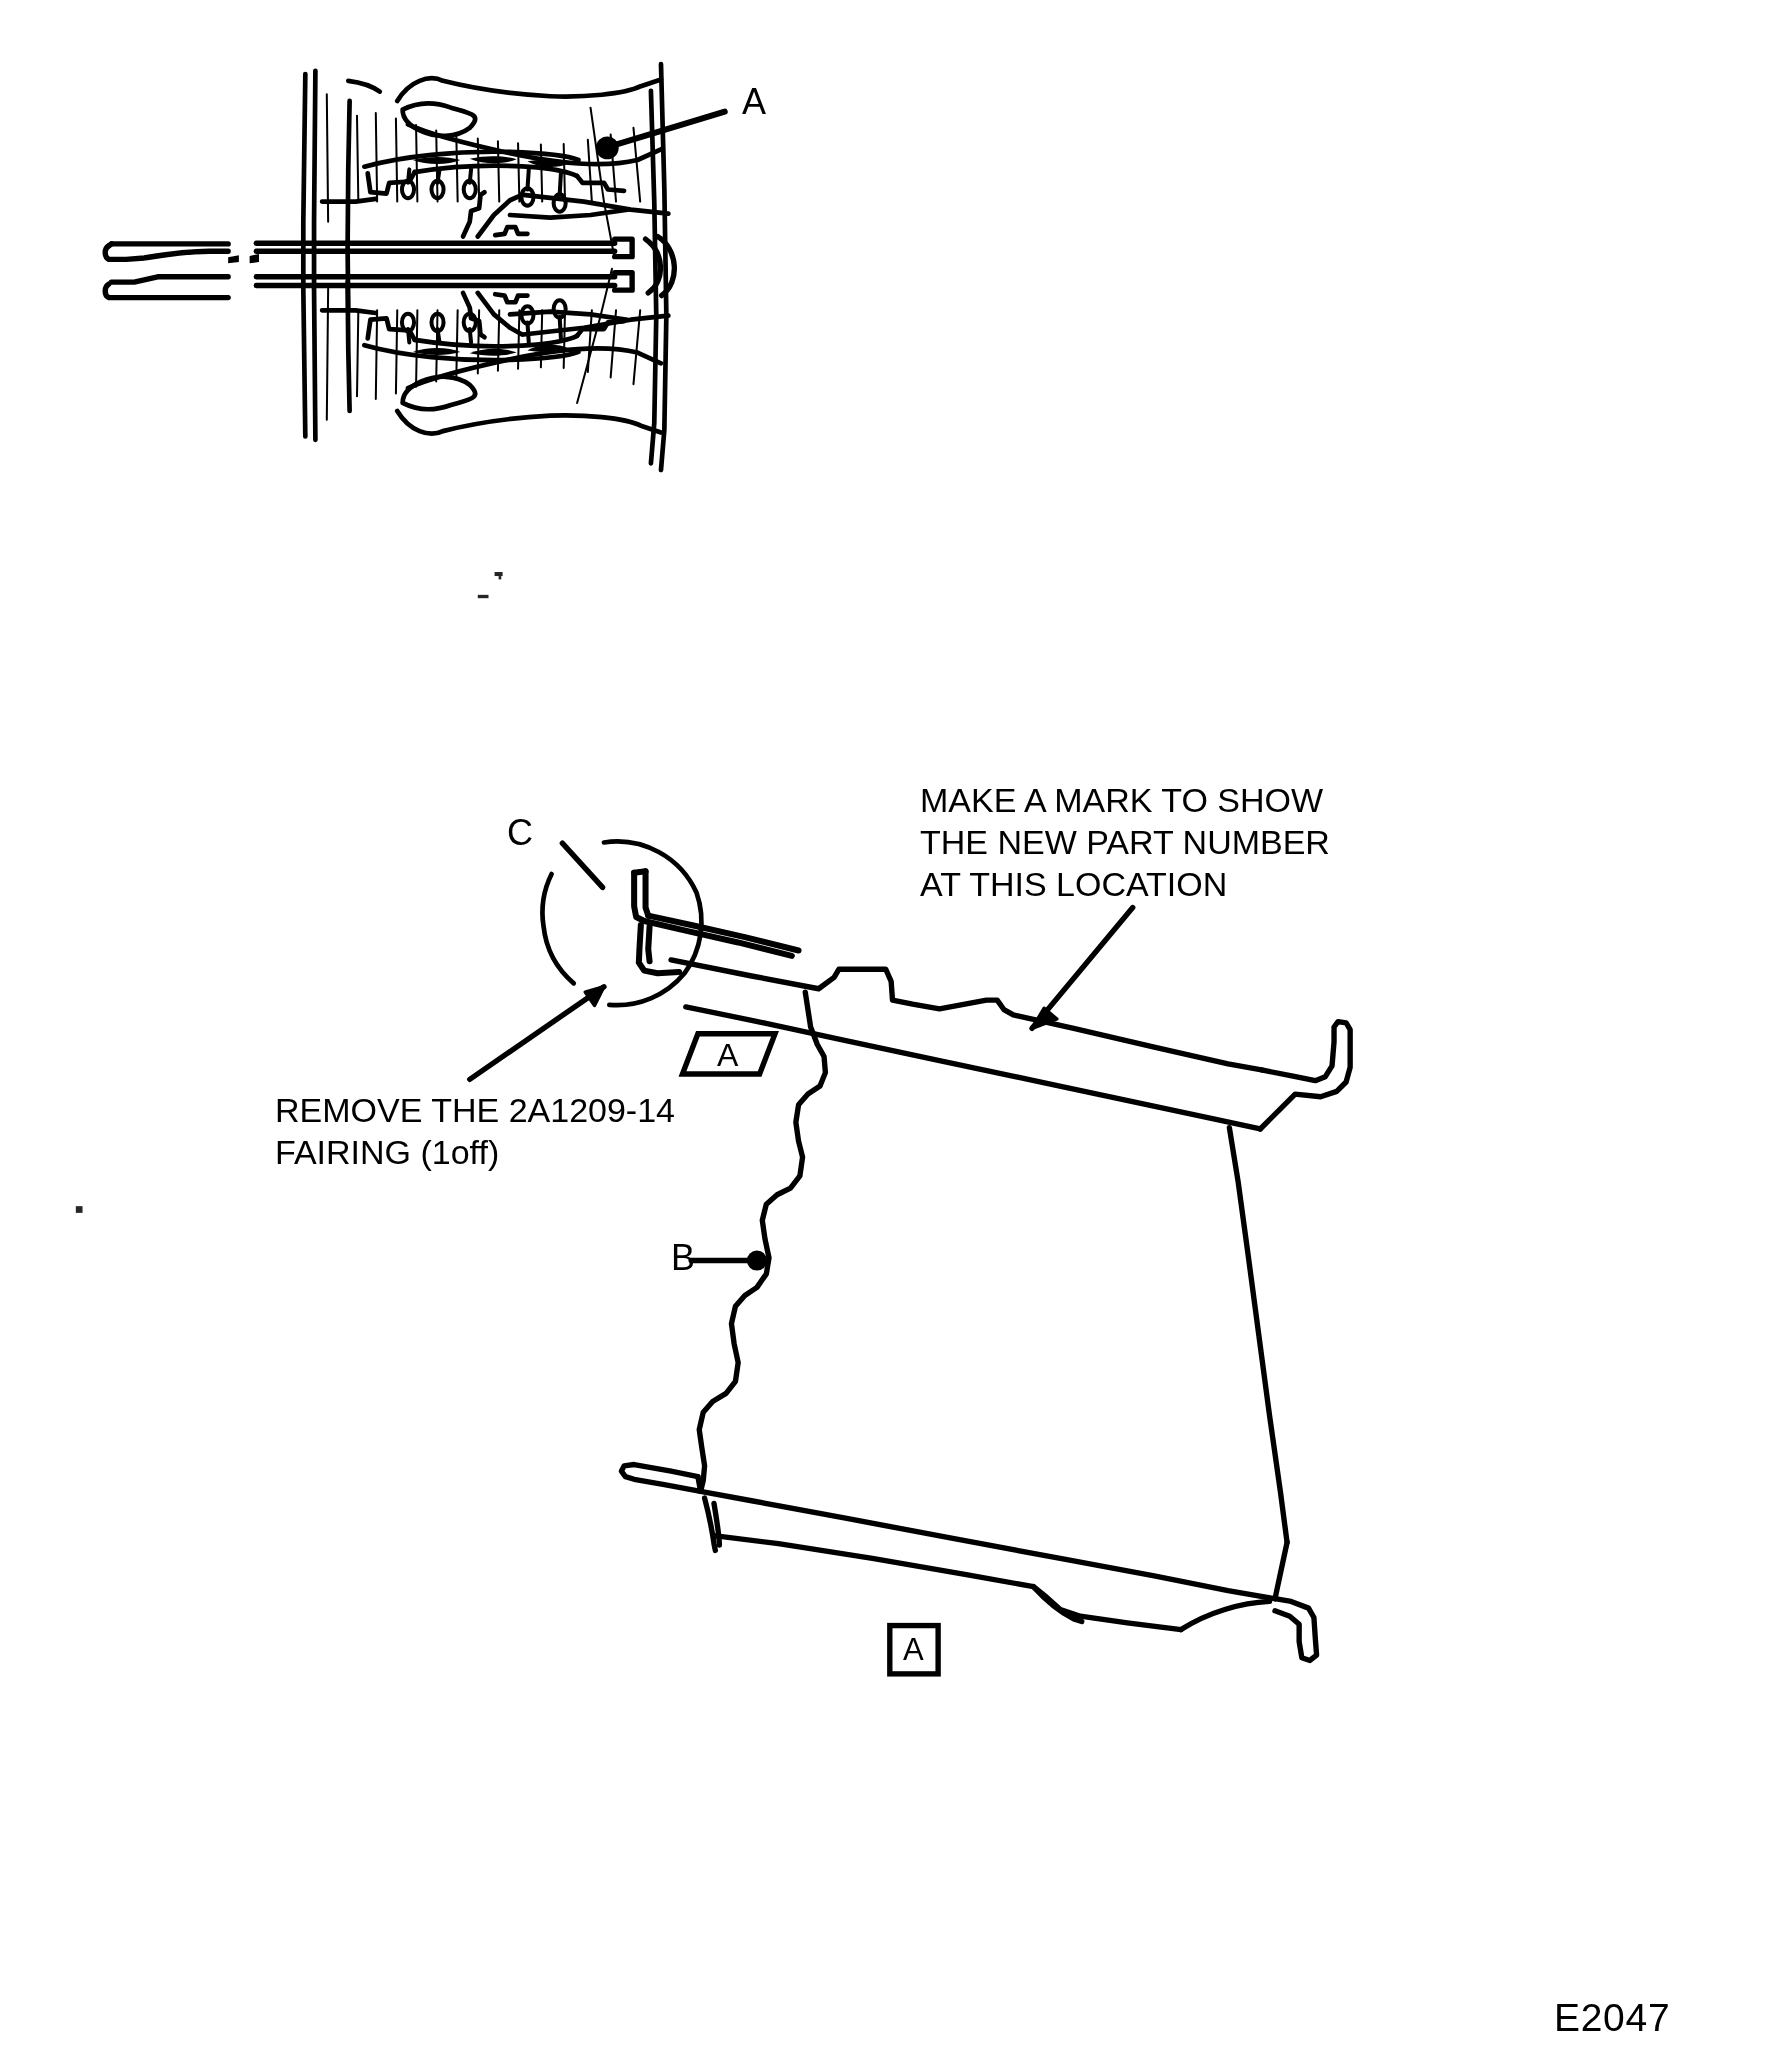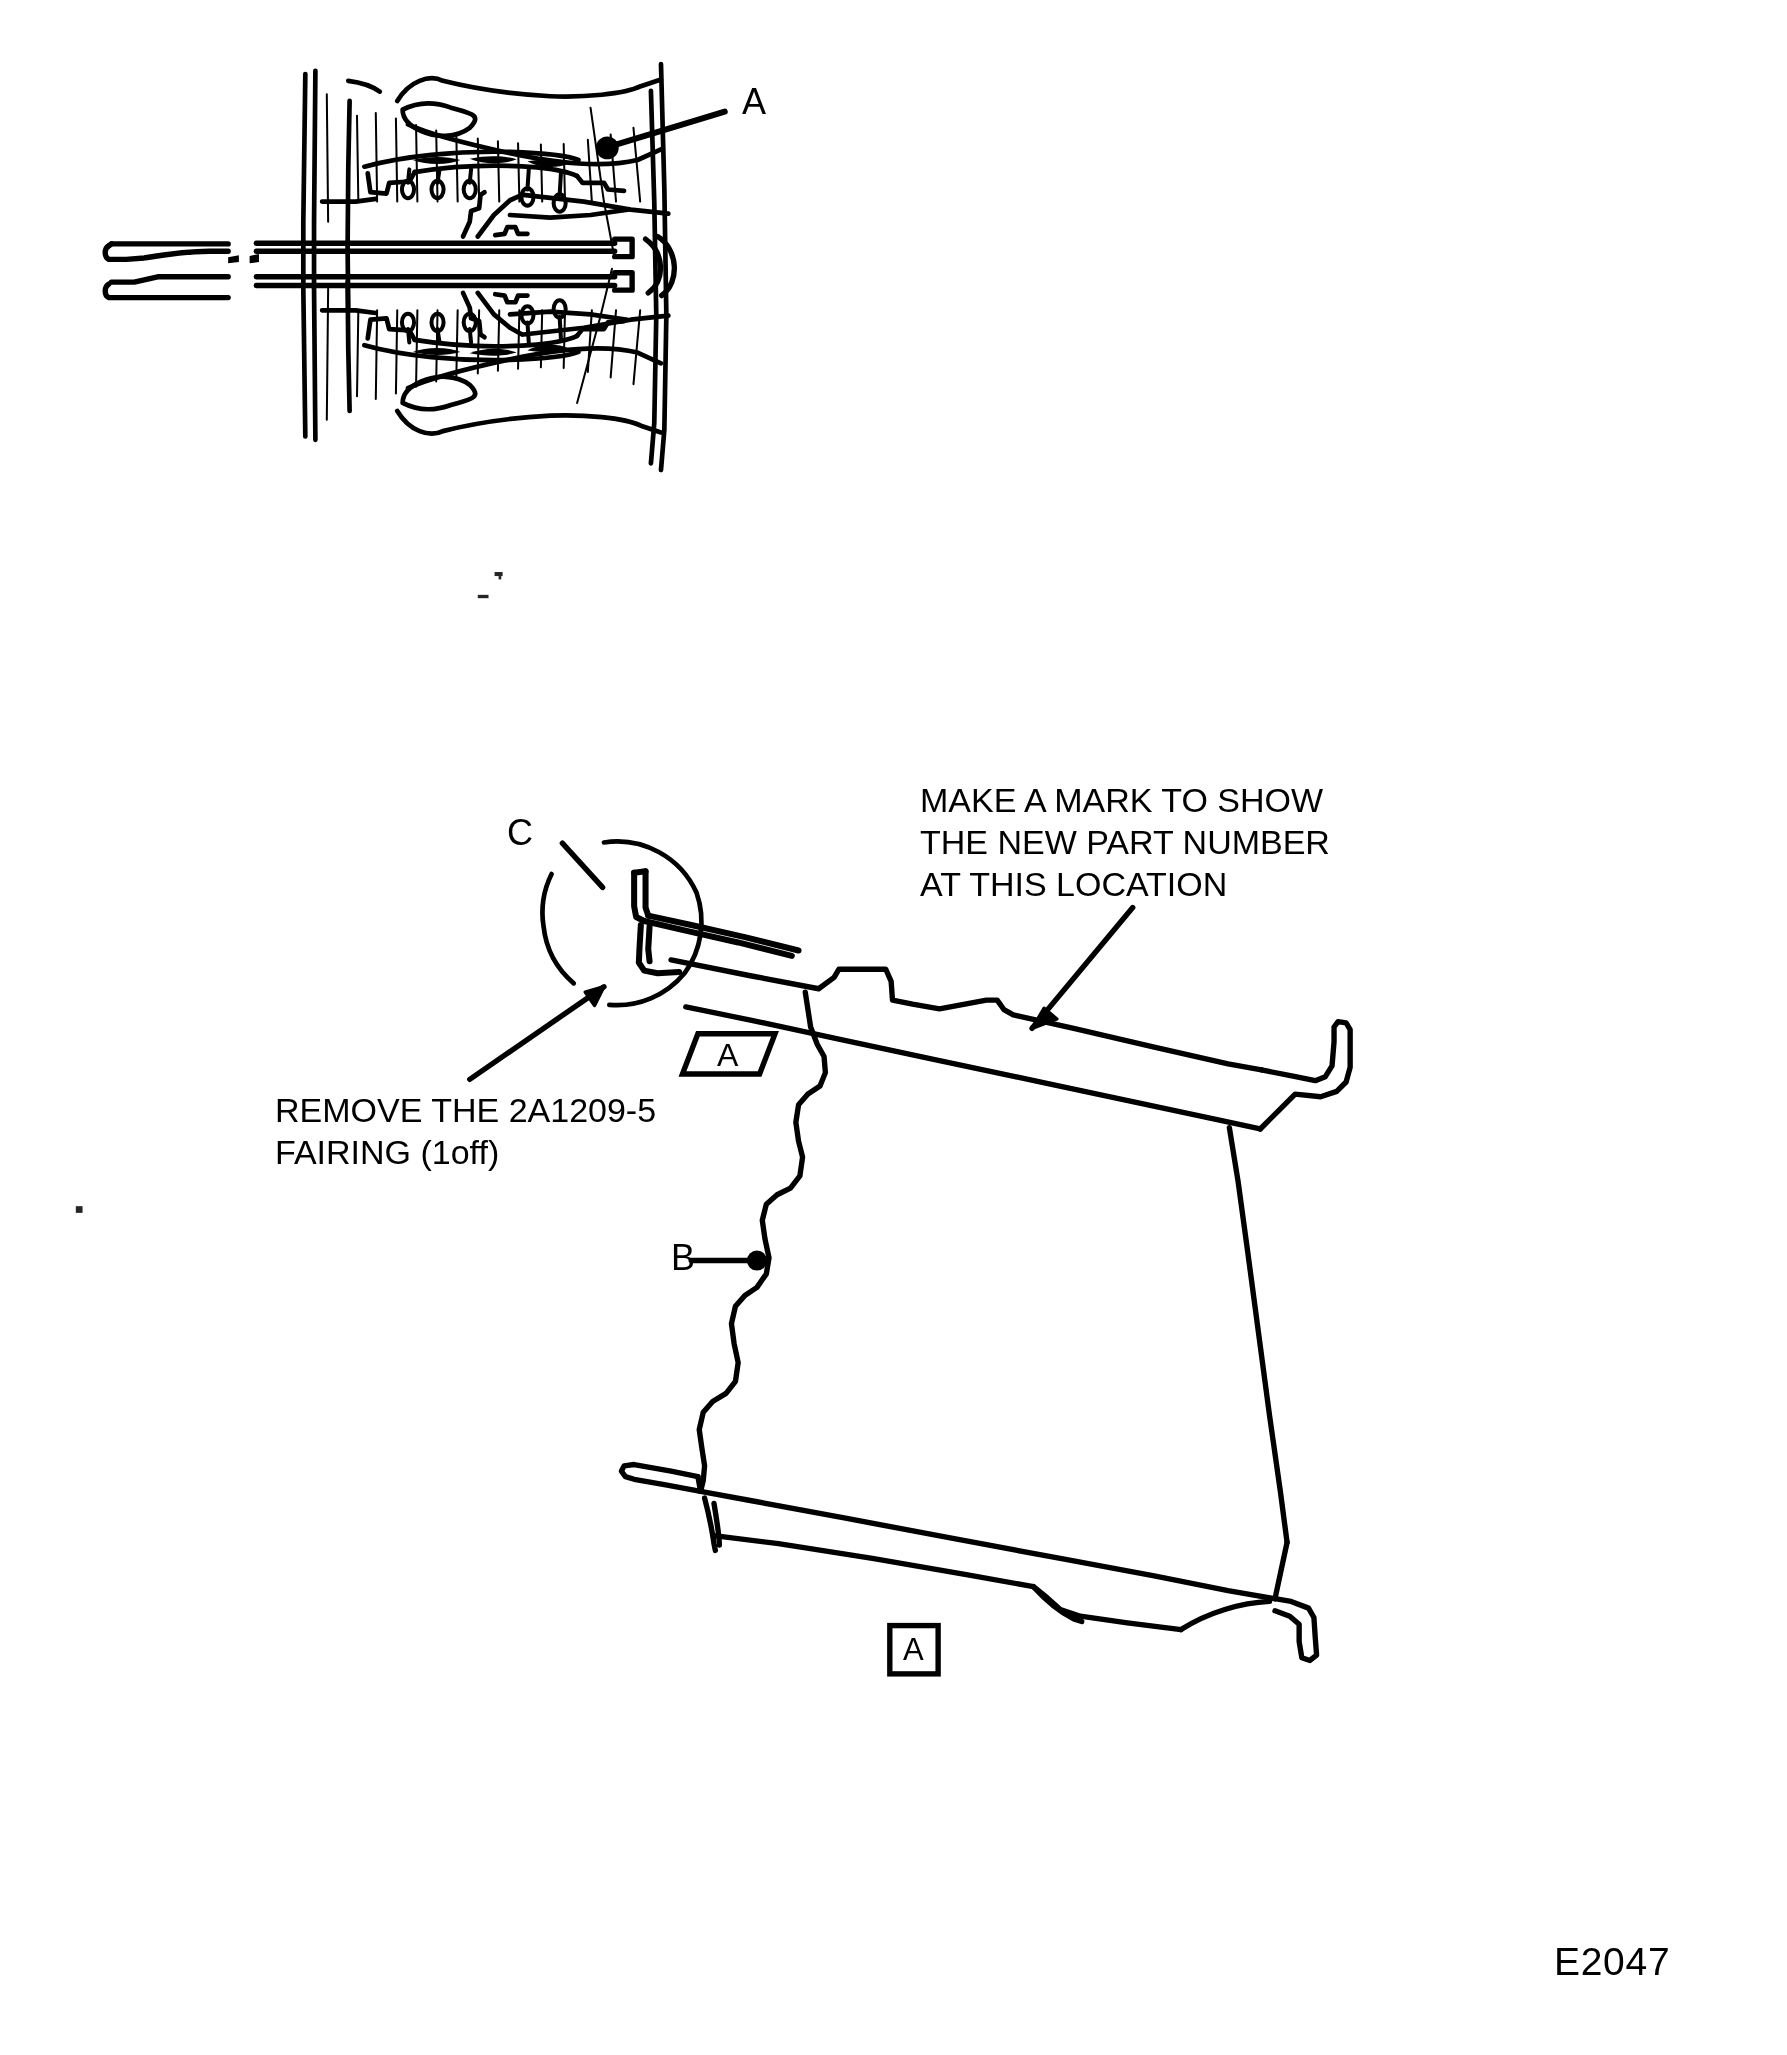--- a/index.html
+++ b/index.html
@@ -378,19 +378,19 @@
   <div class="txt callout-letter" style="left:671px; top:1240px;">B</div>
 
   <div class="txt flag-letter" style="left:717px; top:1039px;">A</div>
 
   <div class="txt boxed-letter" style="left:903px; top:1634px;">A</div>
 
   <div class="note-block" style="left:920px; top:779px; width:483px;">MAKE A MARK TO SHOW
 THE NEW PART NUMBER
 AT THIS LOCATION</div>
 
-  <div class="note-block" style="left:275px; top:1089px; width:470px;">REMOVE THE 2A1209-5
+  <div class="note-block" style="left:275px; top:1089px; width:470px;">REMOVE THE 2A1209-14
 FAIRING (1off)</div>
 
-  <div class="txt fig-id" style="left:1554px; top:1940px;">E2047</div>
+  <div class="txt fig-id" style="left:1554px; top:1996px;">E2047</div>
 
 </div>
 
 
 </body></html>

